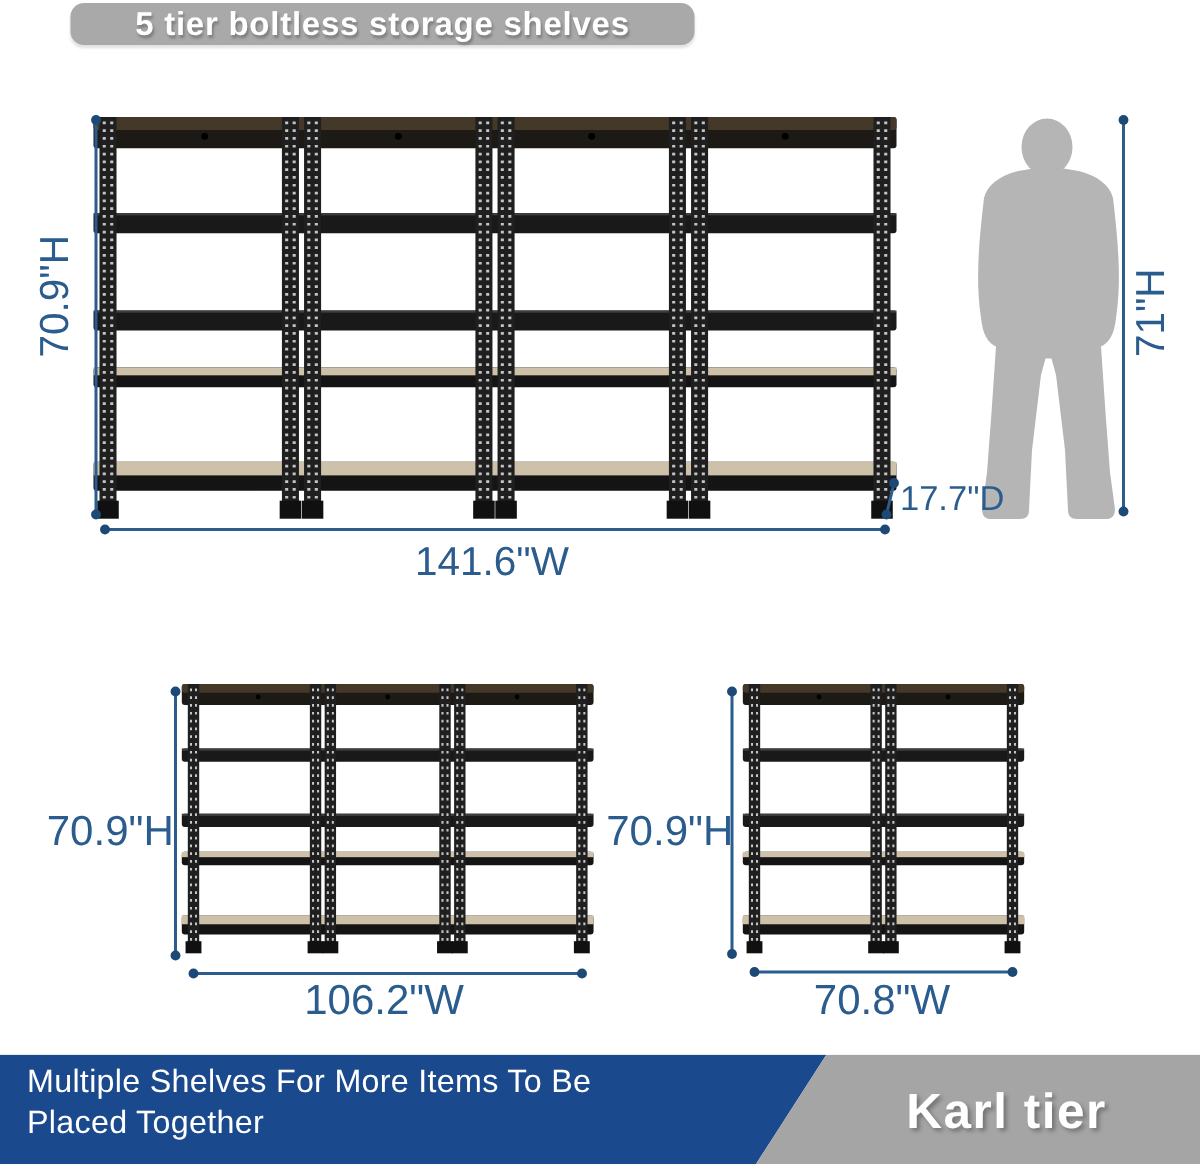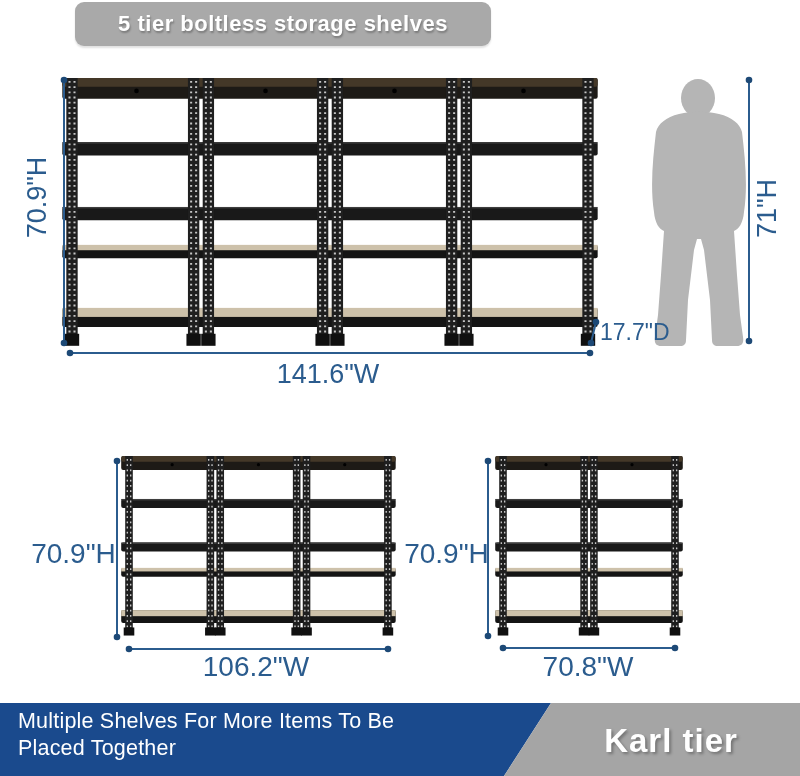--- a/index.html
+++ b/index.html
@@ -3,25 +3,24 @@
 <meta charset="utf-8">
 <style>
   html,body{margin:0;padding:0;background:#fff;}
   .canvas{
     position:relative;width:800px;height:776px;background:#ffffff;overflow:hidden;
     font-family:"Liberation Sans", sans-serif;
   }
   svg#scene{position:absolute;left:0;top:0;}
   
   .top-banner{
-    position:absolute;left:47px;top:2px;width:416px;height:44px;
+    position:absolute;left:47px;top:2px;width:416px;height:28px;
     background:var(--banner-gray);border-radius:9px;
     display:flex;align-items:center;justify-content:center;
     box-shadow:0 2px 2px rgba(0,0,0,0.12);
-    margin-left:28px;
   }
   .top-banner span{
     color:var(--banner-text);font-weight:bold;font-size:22px;letter-spacing:.5px;
     text-shadow:1px 2px 2px rgba(0,0,0,0.28);white-space:nowrap;
   }
   
   .dim{
     position:absolute;color:var(--dim);font-size:27px;
     text-align:center;white-space:nowrap;line-height:1;
   }

